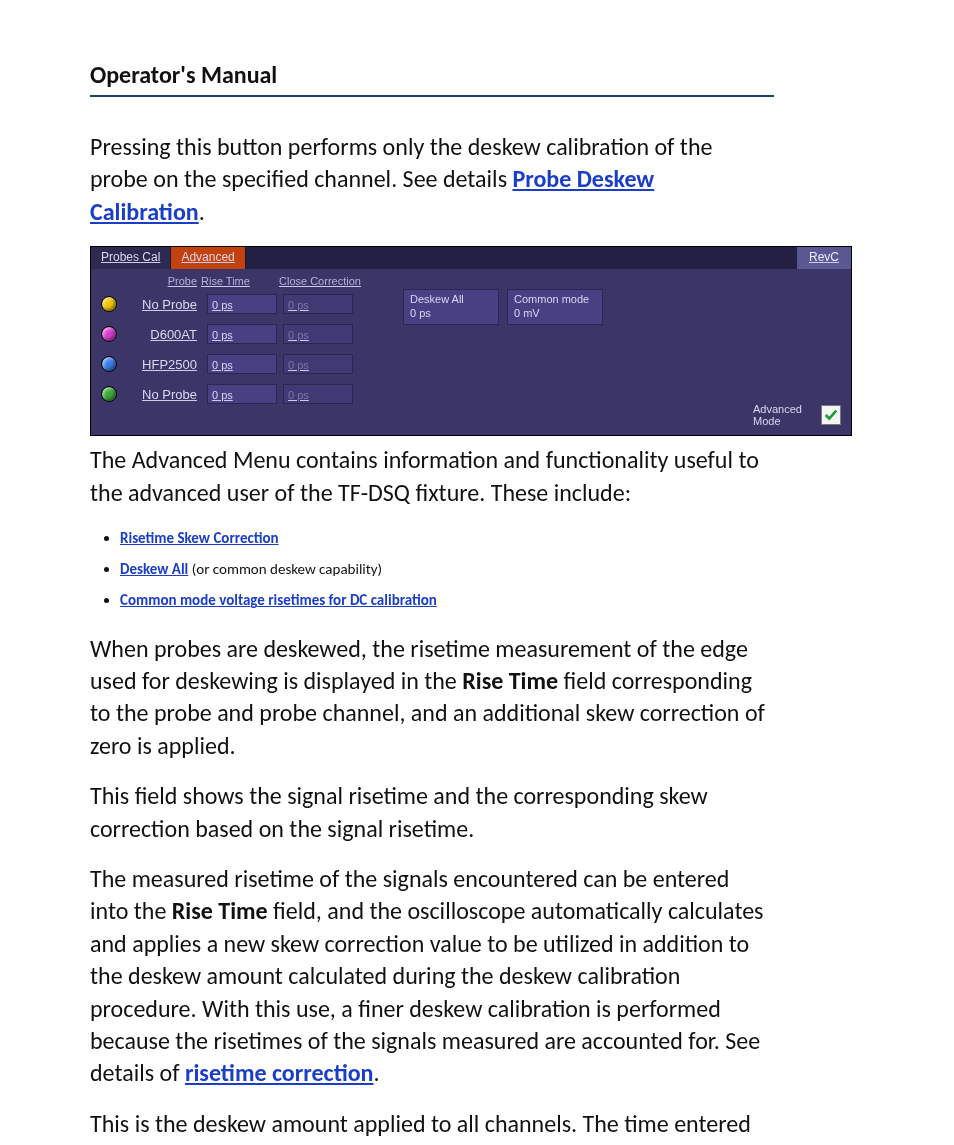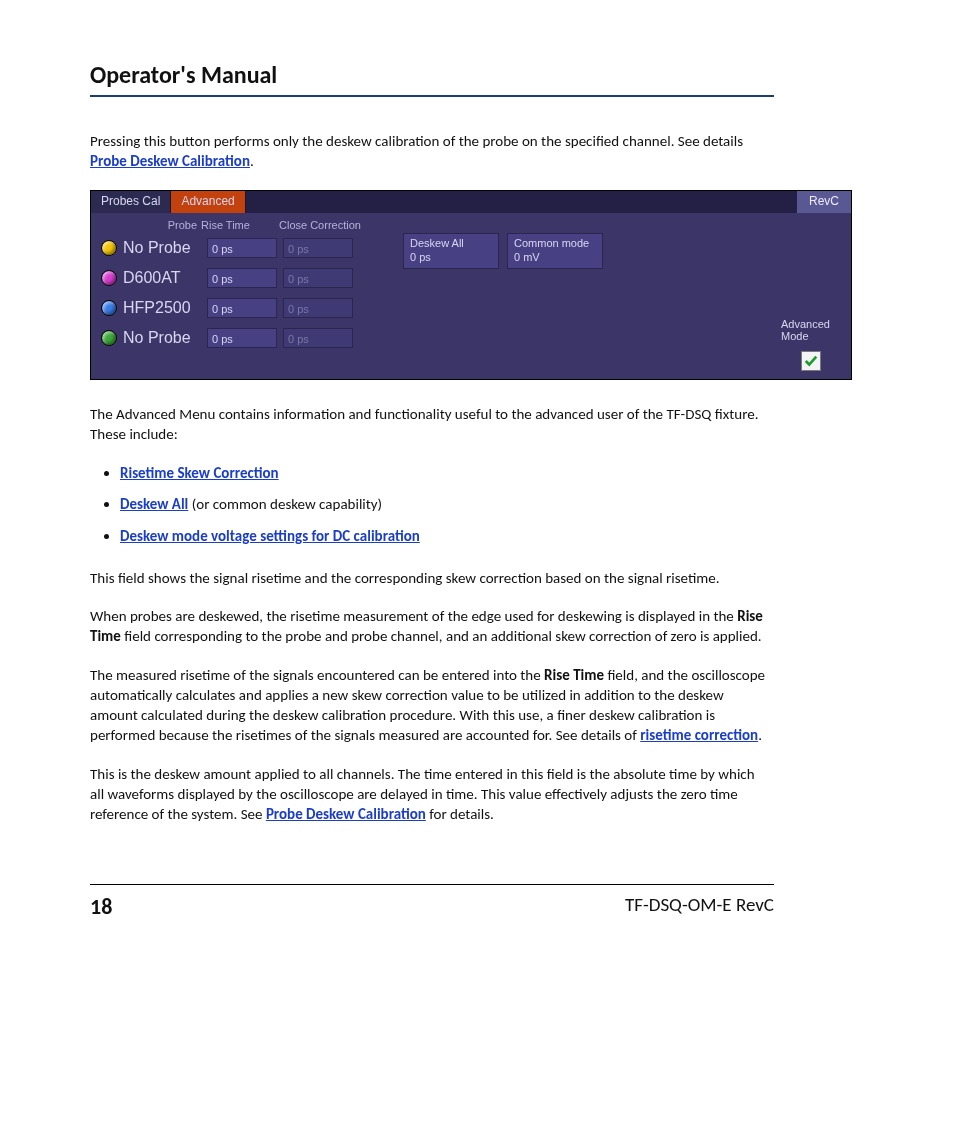--- a/index.html
+++ b/index.html
@@ -20,21 +20,21 @@
     font-weight: 700;
     font-size: 24px;
     margin: 0 0 6px 0;
   }
   .title-rule {
     height: 2px;
     background: #1f3c7a;
     margin-bottom: 34px;
   }
   .para {
-    font-size: 15px;
+    font-size: 24px;
     line-height: 1.35;
     margin: 0 3px 18px 0;
   }
   .link {
     color: #1a3ec8;
     text-decoration: underline;
     font-weight: 700;
     cursor: pointer;
   }
   .bold {
@@ -63,21 +63,22 @@
   .footer .pg { font-weight:700; font-size:22px; }
 
   
   .ui-panel {
     width: 760px;
     background: #3b3667;
     border: 1px solid #000;
     font-family: Arial, sans-serif;
     color: #cfc9f0;
     font-size: 12px;
-    margin-bottom: 24px;
+    margin-bottom: 8px;
+    text-decoration: underline;
   }
   .ui-tabs {
     display: flex;
     align-items: stretch;
     background: #231f45;
     height: 22px;
   }
   .ui-tab {
     padding: 3px 10px;
     font-size: 12px;
@@ -121,22 +122,22 @@
     border: 1px solid #000;
     margin-left: 4px;
     box-shadow: inset -2px -2px 3px rgba(0,0,0,.4), inset 2px 2px 3px rgba(255,255,255,.5);
   }
   .c1 { background: #f2c40a; }
   .c2 { background: #d63ecf; }
   .c3 { background: #3b7de8; }
   .c4 { background: #3ea83a; }
   .probe-label {
     width: 74px;
-    text-align: left;
-    font-size: 16px;
+    text-align: right;
+    font-size: 13px;
     color: #d9d6f2;
     padding-right: 4px;
   }
   .val-cell {
     width: 70px; height: 20px;
     background: #474184;
     border: 1px solid #2a2650;
     color: #d9d6f2;
     font-size: 11px;
     line-height: 20px;
@@ -157,21 +158,21 @@
     box-sizing: border-box;
     cursor: pointer;
   }
   .bigbtn .lbl { display:block; }
   .bigbtn .val { display:block; margin-top:2px; }
   .deskew-all { left: 312px; }
   .common-mode { left: 416px; }
   .adv-mode {
     position: absolute;
     right: 10px; bottom: 8px;
-    display: flex; align-items: center; gap: 8px; flex-direction: column;
+    display: flex; align-items: center; gap: 8px;
   }
   .adv-mode .txt { font-size:11px; color:#d9d6f2; line-height:1.1; width:60px; }
   .chk {
     width: 18px; height: 18px;
     background: #f4f4f4;
     border: 1px solid #7a7a7a;
     display: flex; align-items:center; justify-content:center;
     cursor: pointer;
   }
   .chk svg { width:14px; height:14px; }
@@ -247,28 +248,28 @@
       </div>
 
     </div>
   </div>
 
   <p class="para">The Advanced Menu contains information and functionality useful to the advanced user of the TF-DSQ fixture. These include:</p>
 
   <ul class="bullets">
     <li><a class="link">Risetime Skew Correction</a></li>
     <li><a class="link">Deskew All</a><span> (or common deskew capability)</span></li>
-    <li><a class="link">Deskew mode voltage settings for DC calibration</a></li>
+    <li><a class="link">Common mode voltage risetimes for DC calibration</a></li>
   </ul>
 
+  <p class="para">
+    <span>When probes are deskewed, the risetime measurement of the edge used for deskewing is displayed in the </span><span class="bold">Rise Time</span><span> field corresponding to the probe and probe channel, and an additional skew correction of zero is applied.</span>
+  </p>
+
   <p class="para">This field shows the signal risetime and the corresponding skew correction based on the signal risetime.</p>
-
-  <p class="para">
-    <span>When probes are deskewed, the risetime measurement of the edge used for deskewing is displayed in the </span><span class="bold">Rise Time</span><span> field corresponding to the probe and probe channel, and an additional skew correction of zero is applied.</span>
-  </p>
 
   <p class="para">
     <span>The measured risetime of the signals encountered can be entered into the </span><span class="bold">Rise Time</span><span> field, and the oscilloscope automatically calculates and applies a new skew correction value to be utilized in addition to the deskew amount calculated during the deskew calibration procedure. With this use, a finer deskew calibration is performed because the risetimes of the signals measured are accounted for. See details of </span><a class="link">risetime correction</a><span>.</span>
   </p>
 
   <p class="para">
     <span>This is the deskew amount applied to all channels. The time entered in this field is the absolute time by which all waveforms displayed by the oscilloscope are delayed in time. This value effectively adjusts the zero time reference of the system. See </span><a class="link">Probe Deskew Calibration</a><span> for details.</span>
   </p>
 
   <div class="footer-rule"></div>

